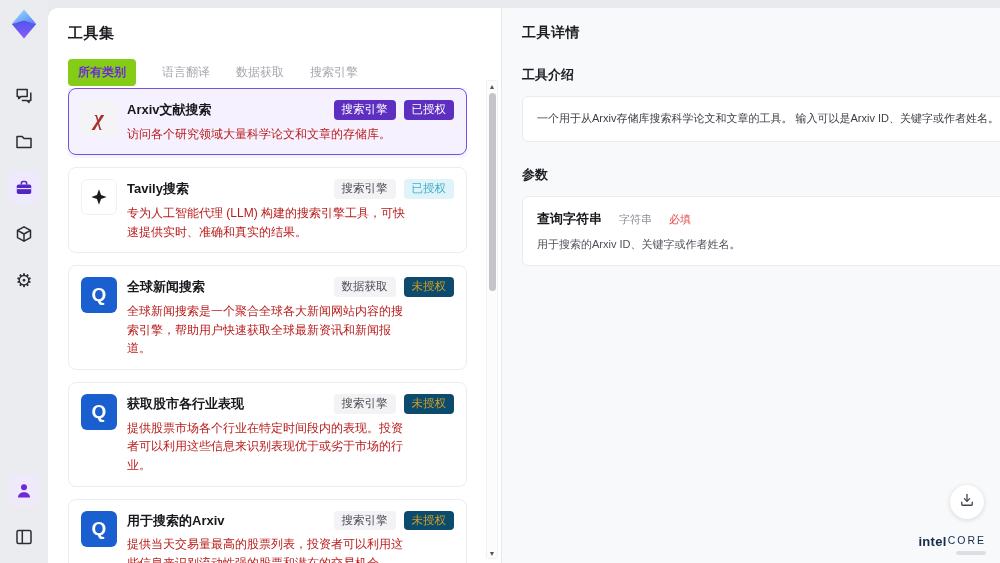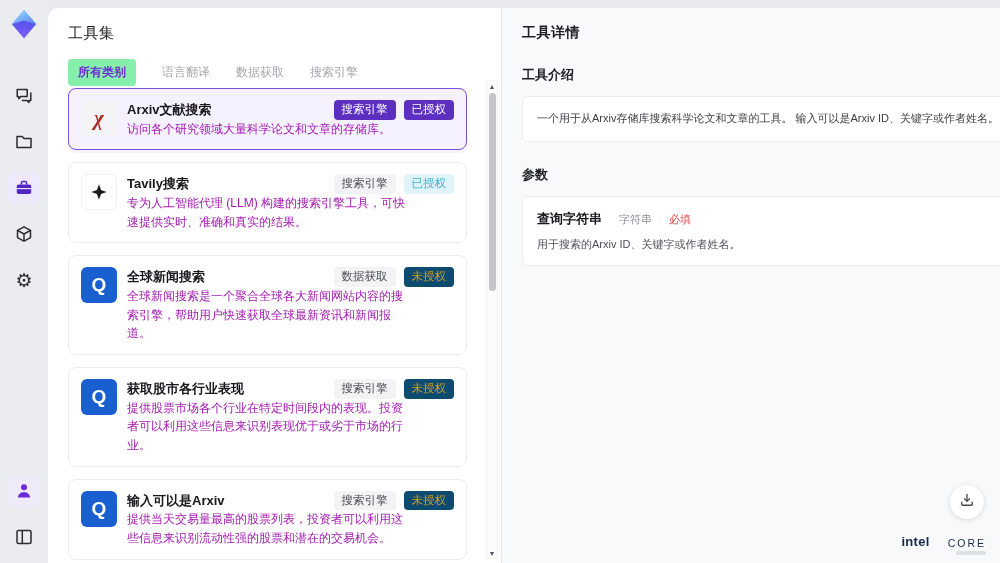--- a/index.html
+++ b/index.html
@@ -14,24 +14,24 @@
   .rail-btn.active { background:#efe9fd; }
   .rail-btn svg { display:block; }
   .rail-spacer { flex:1; }
   .gear-glyph { font-family:"DejaVu Sans",sans-serif; font-size:19px; color:#2b2b33; line-height:1; }
 
   
   .main { flex:1; margin-top:8px; background:#ffffff; border-top-left-radius:10px; display:flex; overflow:hidden; position:relative; }
 
   
   .list-panel { width:453px; flex:none; padding:16px 20px 0 20px; position:relative; }
-  .panel-title { font-size:15px; font-weight:normal; letter-spacing:.5px; }
+  .panel-title { font-size:15px; font-weight:bold; letter-spacing:.5px; }
   .tabs { display:flex; align-items:center; gap:26px; margin:16px 0 14px; }
   .tab { font-size:12px; color:#a7a7b0; cursor:pointer; white-space:nowrap; }
-  .tab.active { background:#86efac; color:#6d28d9; font-weight:bold; padding:5px 10px; border-radius:4px; }
+  .tab.active { background:#84cc16; color:#6d28d9; font-weight:bold; padding:5px 10px; border-radius:4px; }
   .tool-list { position:absolute; top:80px; left:20px; right:34px; bottom:0; overflow:hidden; }
 
   .tool-item { display:flex; gap:10px; padding:11px 12px; background:#fff; border:1px solid #ececf0; border-radius:8px; margin-bottom:12px; cursor:pointer; }
   .tool-item.selected { border:1.5px solid #7a4fe0; background:#f6f1fe; box-shadow:0 0 0 3px rgba(122,79,224,.07); }
   .tool-icon { width:36px; height:36px; border-radius:6px; flex:none; display:flex; align-items:center; justify-content:center; overflow:hidden; }
   .tool-icon .iv { display:none; align-items:center; justify-content:center; width:100%; height:100%; }
   .tool-icon.icon-arxiv { background:#f4f4f6; }
   .tool-icon.icon-arxiv .iv-arxiv { display:flex; font-family:"Liberation Serif","DejaVu Serif",serif; font-style:italic; font-weight:bold; font-size:21px; color:#a8322b; }
   .tool-icon.icon-tavily { background:#ffffff; border:1px solid #f1f1f3; }
   .tool-icon.icon-tavily .iv-tavily { display:flex; }
@@ -40,21 +40,21 @@
 
   .t-body { flex:1; min-width:0; }
   .t-row { display:flex; align-items:flex-start; gap:4px; }
   .t-title { font-size:13px; font-weight:bold; color:#17171c; padding-top:1px; }
   .t-tags { margin-left:auto; display:flex; gap:8px; flex:none; }
   .tag { font-size:11.5px; padding:3px 8px; border-radius:4px; white-space:nowrap; line-height:1.2; }
   .tag-solid  { background:#5d2fc0; color:#ffffff; }
   .tag-plain  { background:#f3f3f5; color:#4c4c55; }
   .tag-cyan   { background:#e0f3f8; color:#41b0ca; }
   .tag-yellow { background:#0c4a6e; color:#cf9f24; }
-  .t-desc { font-size:12px; color:#a21caf; line-height:1.55; max-width:282px; }
+  .t-desc { font-size:12px; color:#b91c1c; line-height:1.55; margin-top:5px; max-width:282px; }
 
   
   .scrollbar { position:absolute; top:72px; right:3px; bottom:4px; width:12px; background:#fcfcfd; border:1px solid #f1f1f4; border-radius:2px; }
   .sb-arrow { position:absolute; left:0; width:10px; height:10px; display:flex; align-items:center; justify-content:center; color:#55555e; font-size:7px; cursor:pointer; }
   .sb-up { top:0; } .sb-down { bottom:0; }
   .sb-thumb { position:absolute; top:12px; left:1.5px; width:7px; height:198px; background:#c4c4ca; border-radius:4px; cursor:grab; }
 
   
   .details-panel { flex:1; background:#f8f9fb; border-left:1px solid #e8e8ec; padding:16px 16px 0 20px; position:relative; }
   .d-title { font-size:14px; font-weight:bold; letter-spacing:.5px; }
@@ -63,21 +63,21 @@
   .d-intro { font-size:11px; color:#3c3c44; line-height:1.6; white-space:nowrap; overflow:hidden; }
   .p-row { display:flex; align-items:baseline; gap:17px; }
   .p-name { font-size:13px; font-weight:bold; color:#17171c; }
   .p-type { font-size:11px; color:#8b8b95; }
   .p-req  { font-size:11px; color:#e5484d; }
   .p-desc { font-size:11px; color:#4f4f59; margin-top:9px; }
 
   
   .dl-btn { position:absolute; right:16px; bottom:44px; width:34px; height:34px; border-radius:50%; background:#ffffff; box-shadow:0 1px 5px rgba(0,0,0,.14); display:flex; align-items:center; justify-content:center; cursor:pointer; }
   .intel { position:absolute; right:14px; bottom:8px; text-align:right; color:#15294b; }
-  .intel-row { display:flex; align-items:flex-end; gap:18px; justify-content:flex-end; }
+  .intel-row { display:flex; align-items:flex-start; gap:1px; justify-content:flex-end; }
   .intel-word { font-size:13px; font-weight:bold; letter-spacing:.3px; }
   .core-word { font-size:10.5px; letter-spacing:2px; font-weight:400; }
   .intel-sub { width:30px; height:4px; background:#dcdfe4; border-radius:2px; margin:2px 0 0 auto; }
 </style>
 </head>
 <body>
 
 <div class="app">
 
   <div class="rail">
@@ -242,21 +242,21 @@
     </div>
   </div>
           <div class="tool-item">
     <div class="tool-icon icon-stockq">
 
       <span class="iv iv-stockq">Q</span>
 
     </div>
     <div class="t-body">
       <div class="t-row">
-        <span class="t-title">输入可以是Arxiv</span>
+        <span class="t-title">用于搜索的Arxiv</span>
         <span class="t-tags">
           <span class="tag tag-category tag-plain">搜索引擎</span>
           <span class="tag tag-auth tag-yellow">未授权</span>
         </span>
       </div>
       <div class="t-desc">提供当天交易量最高的股票列表，投资者可以利用这些信息来识别流动性强的股票和潜在的交易机会。</div>
     </div>
   </div>
         </div>
 

